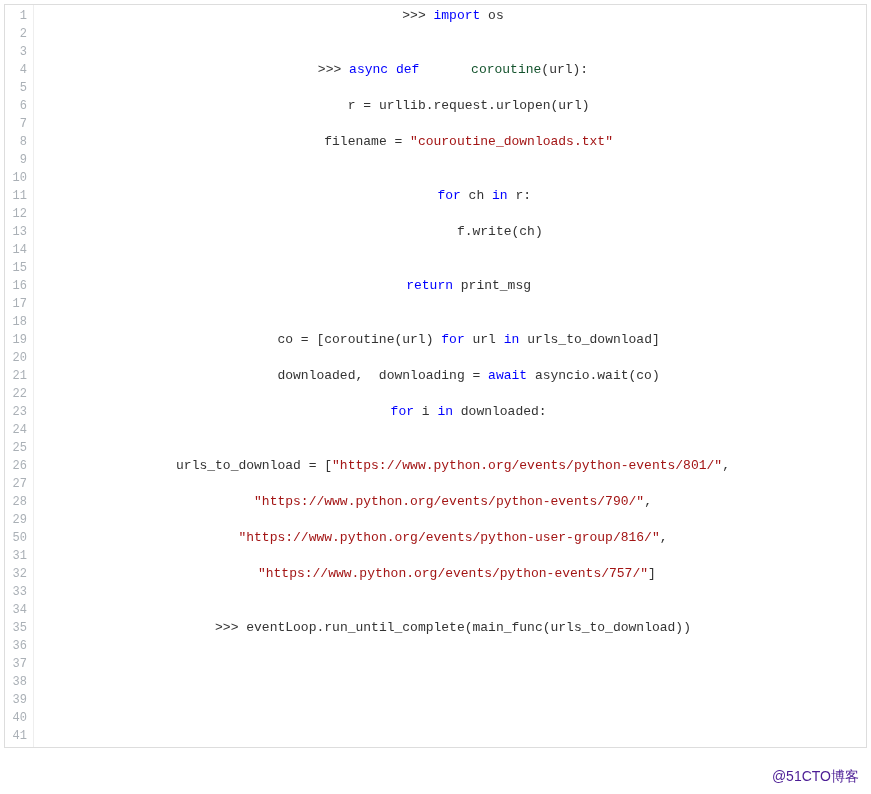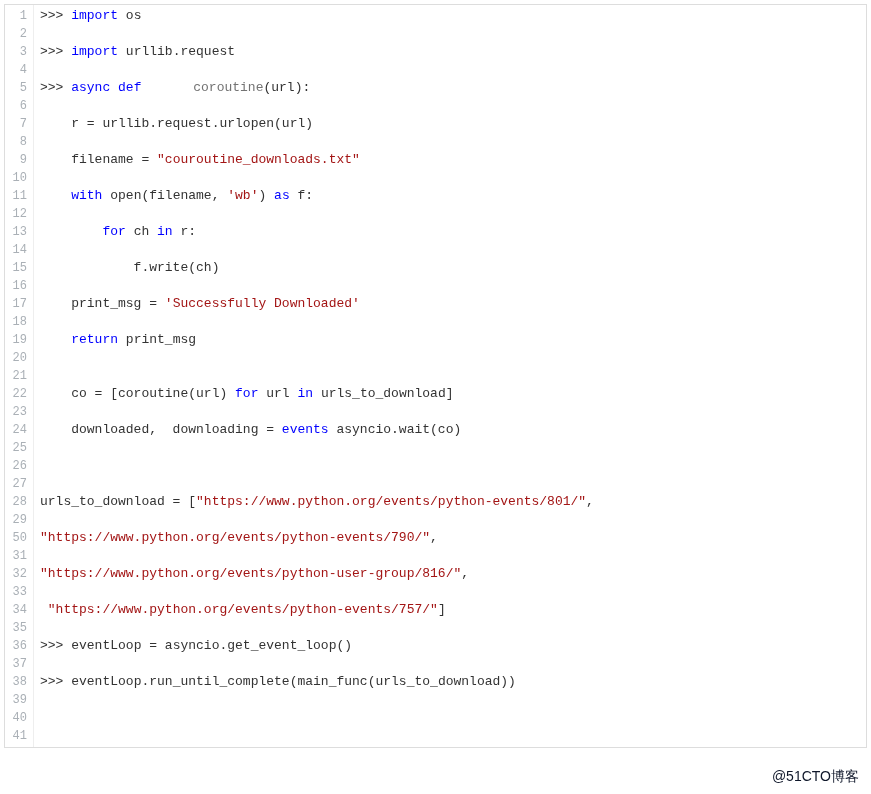--- a/index.html
+++ b/index.html
@@ -34,31 +34,32 @@
     min-width: 18px;
   }
   .code {
     flex: 1;
     padding: 2px 0 2px 6px;
   }
   .line {
     height: 18px;
     line-height: 18px;
     white-space: pre;
+    text-align: center;
   }
   .kw   { color: #0000ff; }
   .name { color: #333; }
-  .fn   { color: #737373; margin-left: 44px; }
+  .fn   { color: #14532d; margin-left: 44px; }
   .str  { color: #a31515; }    
   .prompt { color: #333; }
   .watermark {
     position: absolute;
     right: 12px;
     bottom: 8px;
-    color: #0f172a;
+    color: #4c1d95;
     font-family: Arial, sans-serif;
     font-size: 14px;
     margin-top: 42px;
   }
 </style>
 </head>
 <body>
 
 <div class="code-container">
   <div class="gutter" id="gutter">
@@ -100,52 +101,49 @@
       <div>36</div>
       <div>37</div>
       <div>38</div>
       <div>39</div>
       <div>40</div>
       <div>41</div>
     </div>
   <div class="code" id="code">
       <div class="line"><span class="prompt">&gt;&gt;&gt; </span><span class="kw">import </span><span class="name">os</span></div>
       <div class="line"><span class="name"></span></div>
-      <div class="line"><span class="prompt">&gt;&gt;&gt; </span><span class="kw">import </span><span class="name">urllib.request</span></div>
       <div class="line"><span class="name"></span></div>
       <div class="line"><span class="prompt">&gt;&gt;&gt; </span><span class="kw">async </span><span class="kw">def </span><span class="fn">coroutine</span><span class="name">(url):</span></div>
       <div class="line"><span class="name"></span></div>
       <div class="line"><span class="name">    r = urllib.request.urlopen(url)</span></div>
       <div class="line"><span class="name"></span></div>
       <div class="line"><span class="name">    filename = </span><span class="str">"couroutine_downloads.txt"</span></div>
       <div class="line"><span class="name"></span></div>
-      <div class="line"><span class="name">    </span><span class="kw">with </span><span class="name">open(filename, </span><span class="str">'wb'</span><span class="name">) </span><span class="kw">as </span><span class="name">f:</span></div>
       <div class="line"><span class="name"></span></div>
       <div class="line"><span class="name">        </span><span class="kw">for </span><span class="name">ch </span><span class="kw">in </span><span class="name">r:</span></div>
       <div class="line"><span class="name"></span></div>
       <div class="line"><span class="name">            f.write(ch)</span></div>
       <div class="line"><span class="name"></span></div>
-      <div class="line"><span class="name">    print_msg = </span><span class="str">'Successfully Downloaded'</span></div>
       <div class="line"><span class="name"></span></div>
       <div class="line"><span class="name">    </span><span class="kw">return </span><span class="name">print_msg</span></div>
       <div class="line"><span class="name"></span></div>
       <div class="line"><span class="name"></span></div>
       <div class="line"><span class="name">    co = [coroutine(url) </span><span class="kw">for </span><span class="name">url </span><span class="kw">in </span><span class="name">urls_to_download]</span></div>
       <div class="line"><span class="name"></span></div>
-      <div class="line"><span class="name">    downloaded,  downloading = </span><span class="kw">events </span><span class="name">asyncio.wait(co)</span></div>
+      <div class="line"><span class="name">    downloaded,  downloading = </span><span class="kw">await </span><span class="name">asyncio.wait(co)</span></div>
       <div class="line"><span class="name"></span></div>
+      <div class="line"><span class="name">    </span><span class="kw">for </span><span class="name">i </span><span class="kw">in </span><span class="name">downloaded:</span></div>
       <div class="line"><span class="name"></span></div>
       <div class="line"><span class="name"></span></div>
       <div class="line"><span class="name">urls_to_download = [</span><span class="str">"https://www.python.org/events/python-events/801/"</span><span class="name">,</span></div>
       <div class="line"><span class="name"></span></div>
       <div class="line"><span class="name"></span><span class="str">"https://www.python.org/events/python-events/790/"</span><span class="name">,</span></div>
       <div class="line"><span class="name"></span></div>
       <div class="line"><span class="name"></span><span class="str">"https://www.python.org/events/python-user-group/816/"</span><span class="name">,</span></div>
       <div class="line"><span class="name"></span></div>
       <div class="line"><span class="name"> </span><span class="str">"https://www.python.org/events/python-events/757/"</span><span class="name">]</span></div>
       <div class="line"><span class="name"></span></div>
-      <div class="line"><span class="prompt">&gt;&gt;&gt; </span><span class="name">eventLoop = asyncio.get_event_loop()</span></div>
       <div class="line"><span class="name"></span></div>
       <div class="line"><span class="prompt">&gt;&gt;&gt; </span><span class="name">eventLoop.run_until_complete(main_func(urls_to_download))</span></div>
     </div>
 </div>
 
 <div class="watermark">@51CTO博客</div>
 
 </body></html>

